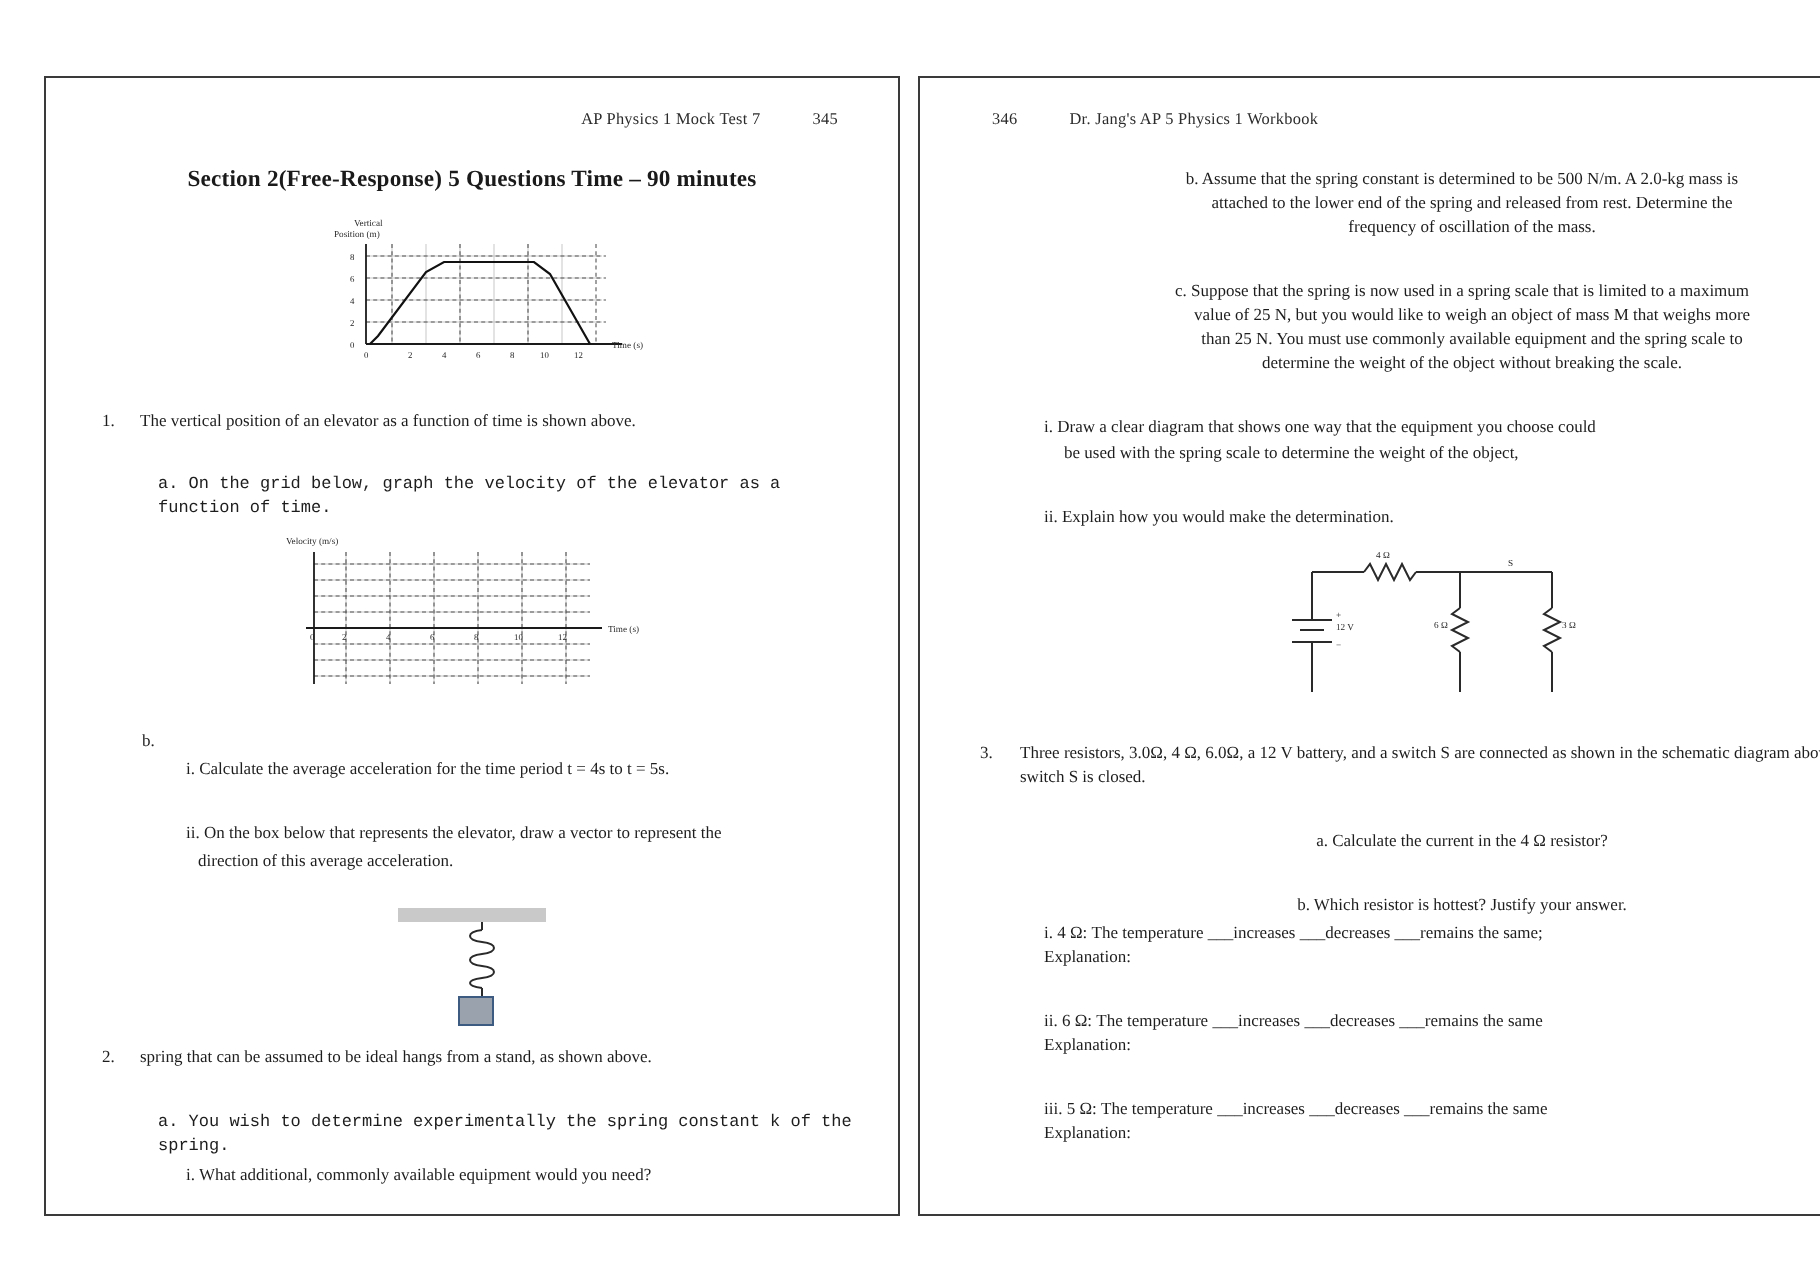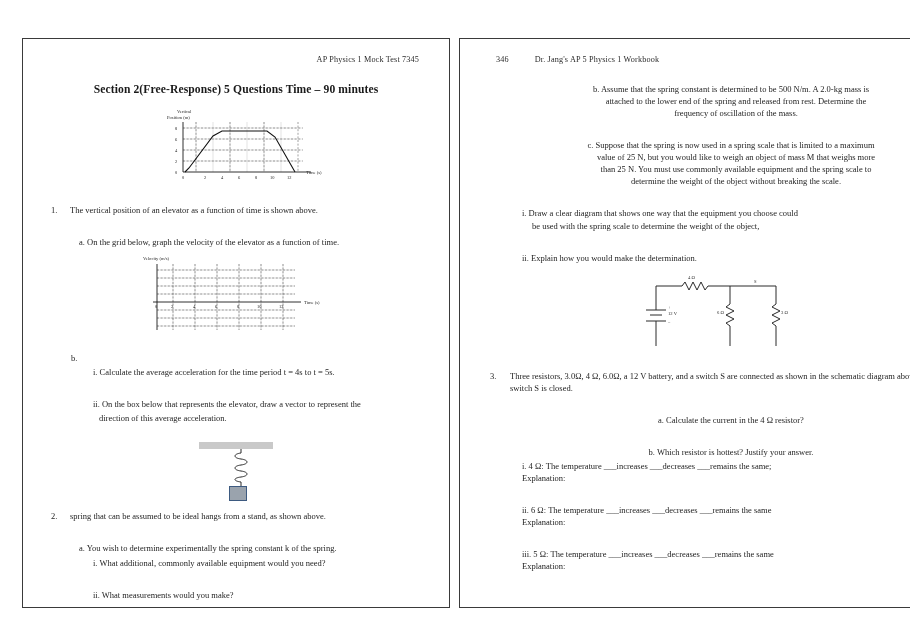--- a/index.html
+++ b/index.html
@@ -52,21 +52,21 @@
     letter-spacing: .15px;
     color: #2b2b2b;
     height: 14px;
     line-height: 14px;
     white-space: nowrap;
   }
   .runhead-right {
     text-align: right;
     padding-right: 12px;
   }
-  .runhead-right .rh-title { }
+  .runhead-right .rh-title { margin-right: 26px; }
   .runhead-left { text-align: left; padding-left: 18px; }
   .runhead-left .rh-folio { margin-right: 26px; }
 
   
   .section-title {
     text-align: center;
     font-weight: bold;
     font-size: 11.6px;
     margin-top: 16px;
     letter-spacing: .1px;
@@ -77,21 +77,21 @@
     color: #1d1d1d;
     margin-top: 20px;
   }
   .q-num {
     display: flex;
     gap: 8px;
     padding-left: 10px;
   }
   .q-num .num { width: 11px; flex: none; }
   .q-num .txt { flex: 1; }
-  .sub-a  { padding-left: 38px; }
+  .sub-a  { padding-left: 38px; font-family: Liberation Mono, monospace; }
   .sub-b  { padding-left: 30px; }
   .sub-i  { padding-left: 52px; }
   .rq-num {
     display: flex;
     gap: 8px;
     padding-left: 12px;
   }
   .rq-num .num { width: 12px; flex: none; }
   .rq-num .txt { flex: 1; }
   .rsub   { padding-left: 30px; text-align: center; }

